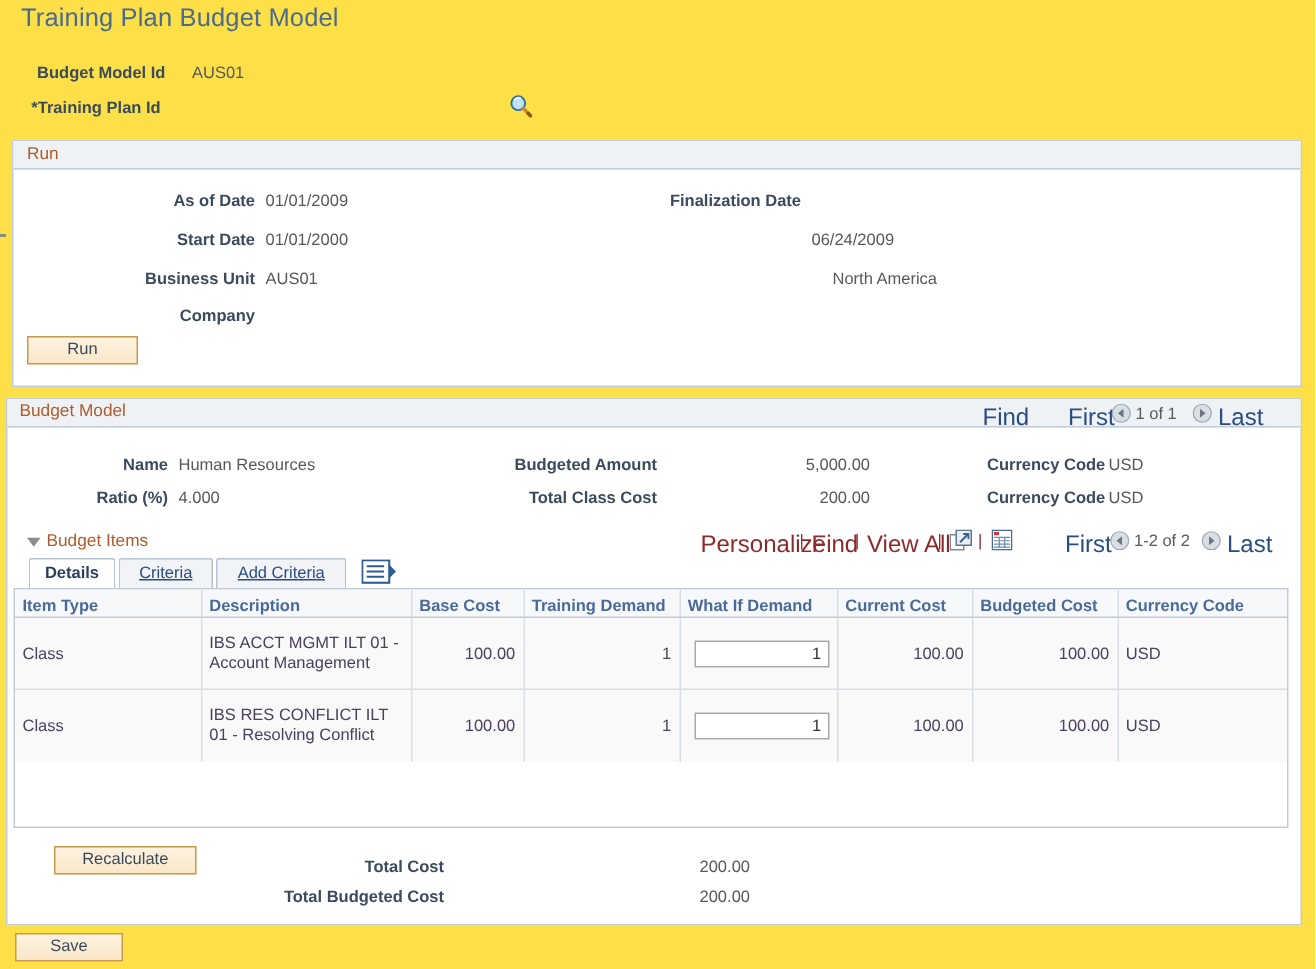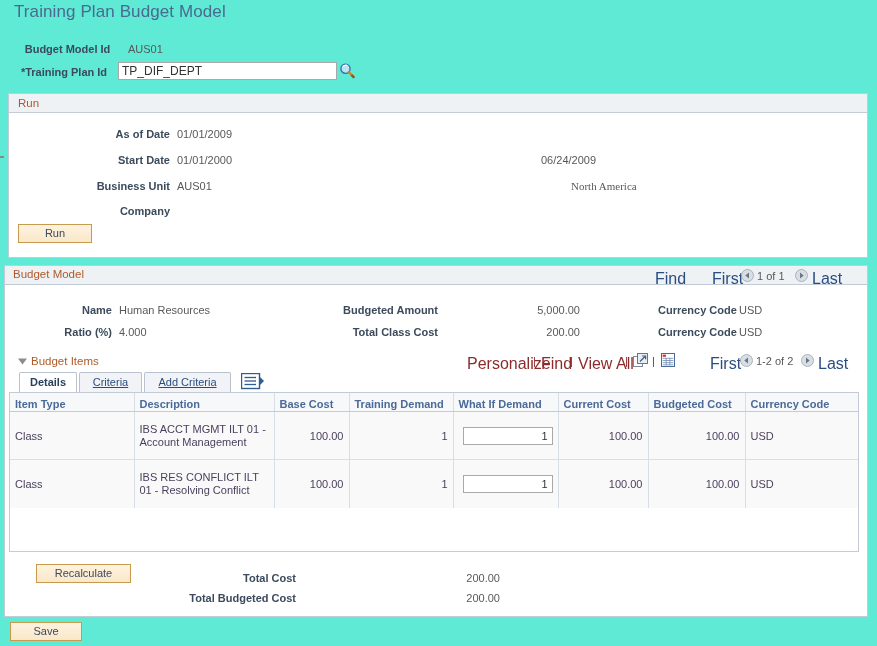--- a/index.html
+++ b/index.html
@@ -6,21 +6,21 @@
     margin: 0;
     padding: 0;
     background: #ffffff;
     font-family: "Liberation Sans", sans-serif;
   }
   #page {
     position: relative;
     width: 877px;
     height: 646px;
     overflow: hidden;
-    background: #5eead4;
+    background: #fde047;
     font-size: 11px;
     color: #333333;
   }
 
   
   .page-title {
     position: absolute;
     left: 14px;
     top: 2px;
     font-size: 17px;
@@ -238,21 +238,20 @@
 <body>
 
 <div id="page">
 
   <div class="page-title">Training Plan Budget Model</div>
 
   <div class="kf-label" style="left:14px; top:43px; width:107px;">Budget Model Id</div>
   <div class="kf-value" style="left:128px; top:43px;">AUS01</div>
 
   <div class="kf-label" style="left:14px; top:66px; width:100px;">*Training Plan Id</div>
-  <input class="kf-input" style="left: 118px; top: 62px; width: 219px; height: 18px;" value="TP_DIF_DEPT">
 
   <span class="magnifier" style="left:338px; top:62px;">
     <svg width="18" height="18" viewBox="0 0 18 18">
       <circle cx="7.5" cy="6.8" r="4.6" fill="#bfe2f4" stroke="#2f6fa3" stroke-width="1.3"></circle>
       <path d="M5 4.6 A4 4 0 0 1 9.2 3.4" stroke="#ffffff" stroke-width="1.2" fill="none"></path>
       <line x1="10.8" y1="10.2" x2="15.2" y2="14.6" stroke="#c9872f" stroke-width="2.4" stroke-linecap="round"></line>
       <line x1="14.2" y1="13.6" x2="15.6" y2="15.1" stroke="#8a5a20" stroke-width="2.4" stroke-linecap="round"></line>
     </svg>
   </span>
 
@@ -267,25 +266,26 @@
 
   <div class="lbl lbl-r" style="left:30px; top:154px; width:140px;">Start Date</div>
   <div class="val" style="left:177px; top:154px;">01/01/2000</div>
 
   <div class="lbl lbl-r" style="left:30px; top:180px; width:140px;">Business Unit</div>
   <div class="val" style="left:177px; top:180px;">AUS01</div>
 
   <div class="lbl lbl-r" style="left:30px; top:205px; width:140px;">Company</div>
   <div class="val" style="left:177px; top:205px;"></div>
 
+  <div class="lbl lbl-r" style="left:340px; top:128px; width:194px;">Finalization Date</div>
   <div class="val" style="left:541px; top:128px;"></div>
 
   <div class="val" style="left:541px; top:154px;">06/24/2009</div>
 
-  <div class="val" style="left:571px; top:180px;font-family:Liberation Serif, serif;">North America</div>
+  <div class="val" style="left:555px; top:180px;">North America</div>
 
   <div class="val" style="left:541px; top:205px;"></div>
 
   <button class="psbtn" style="left:18px; top:224px; width:74px; height:19px;">Run</button>
 
   <div class="groupbox" style="left:4px; top:265px; width:864px; height:352px;">
     <div class="gb-header" style="left:0px; top:0px; width:862px; height:19px;"></div>
   </div>
   <div class="gb-title-plain" style="left:13px; top:268px;">Budget Model</div>
 

